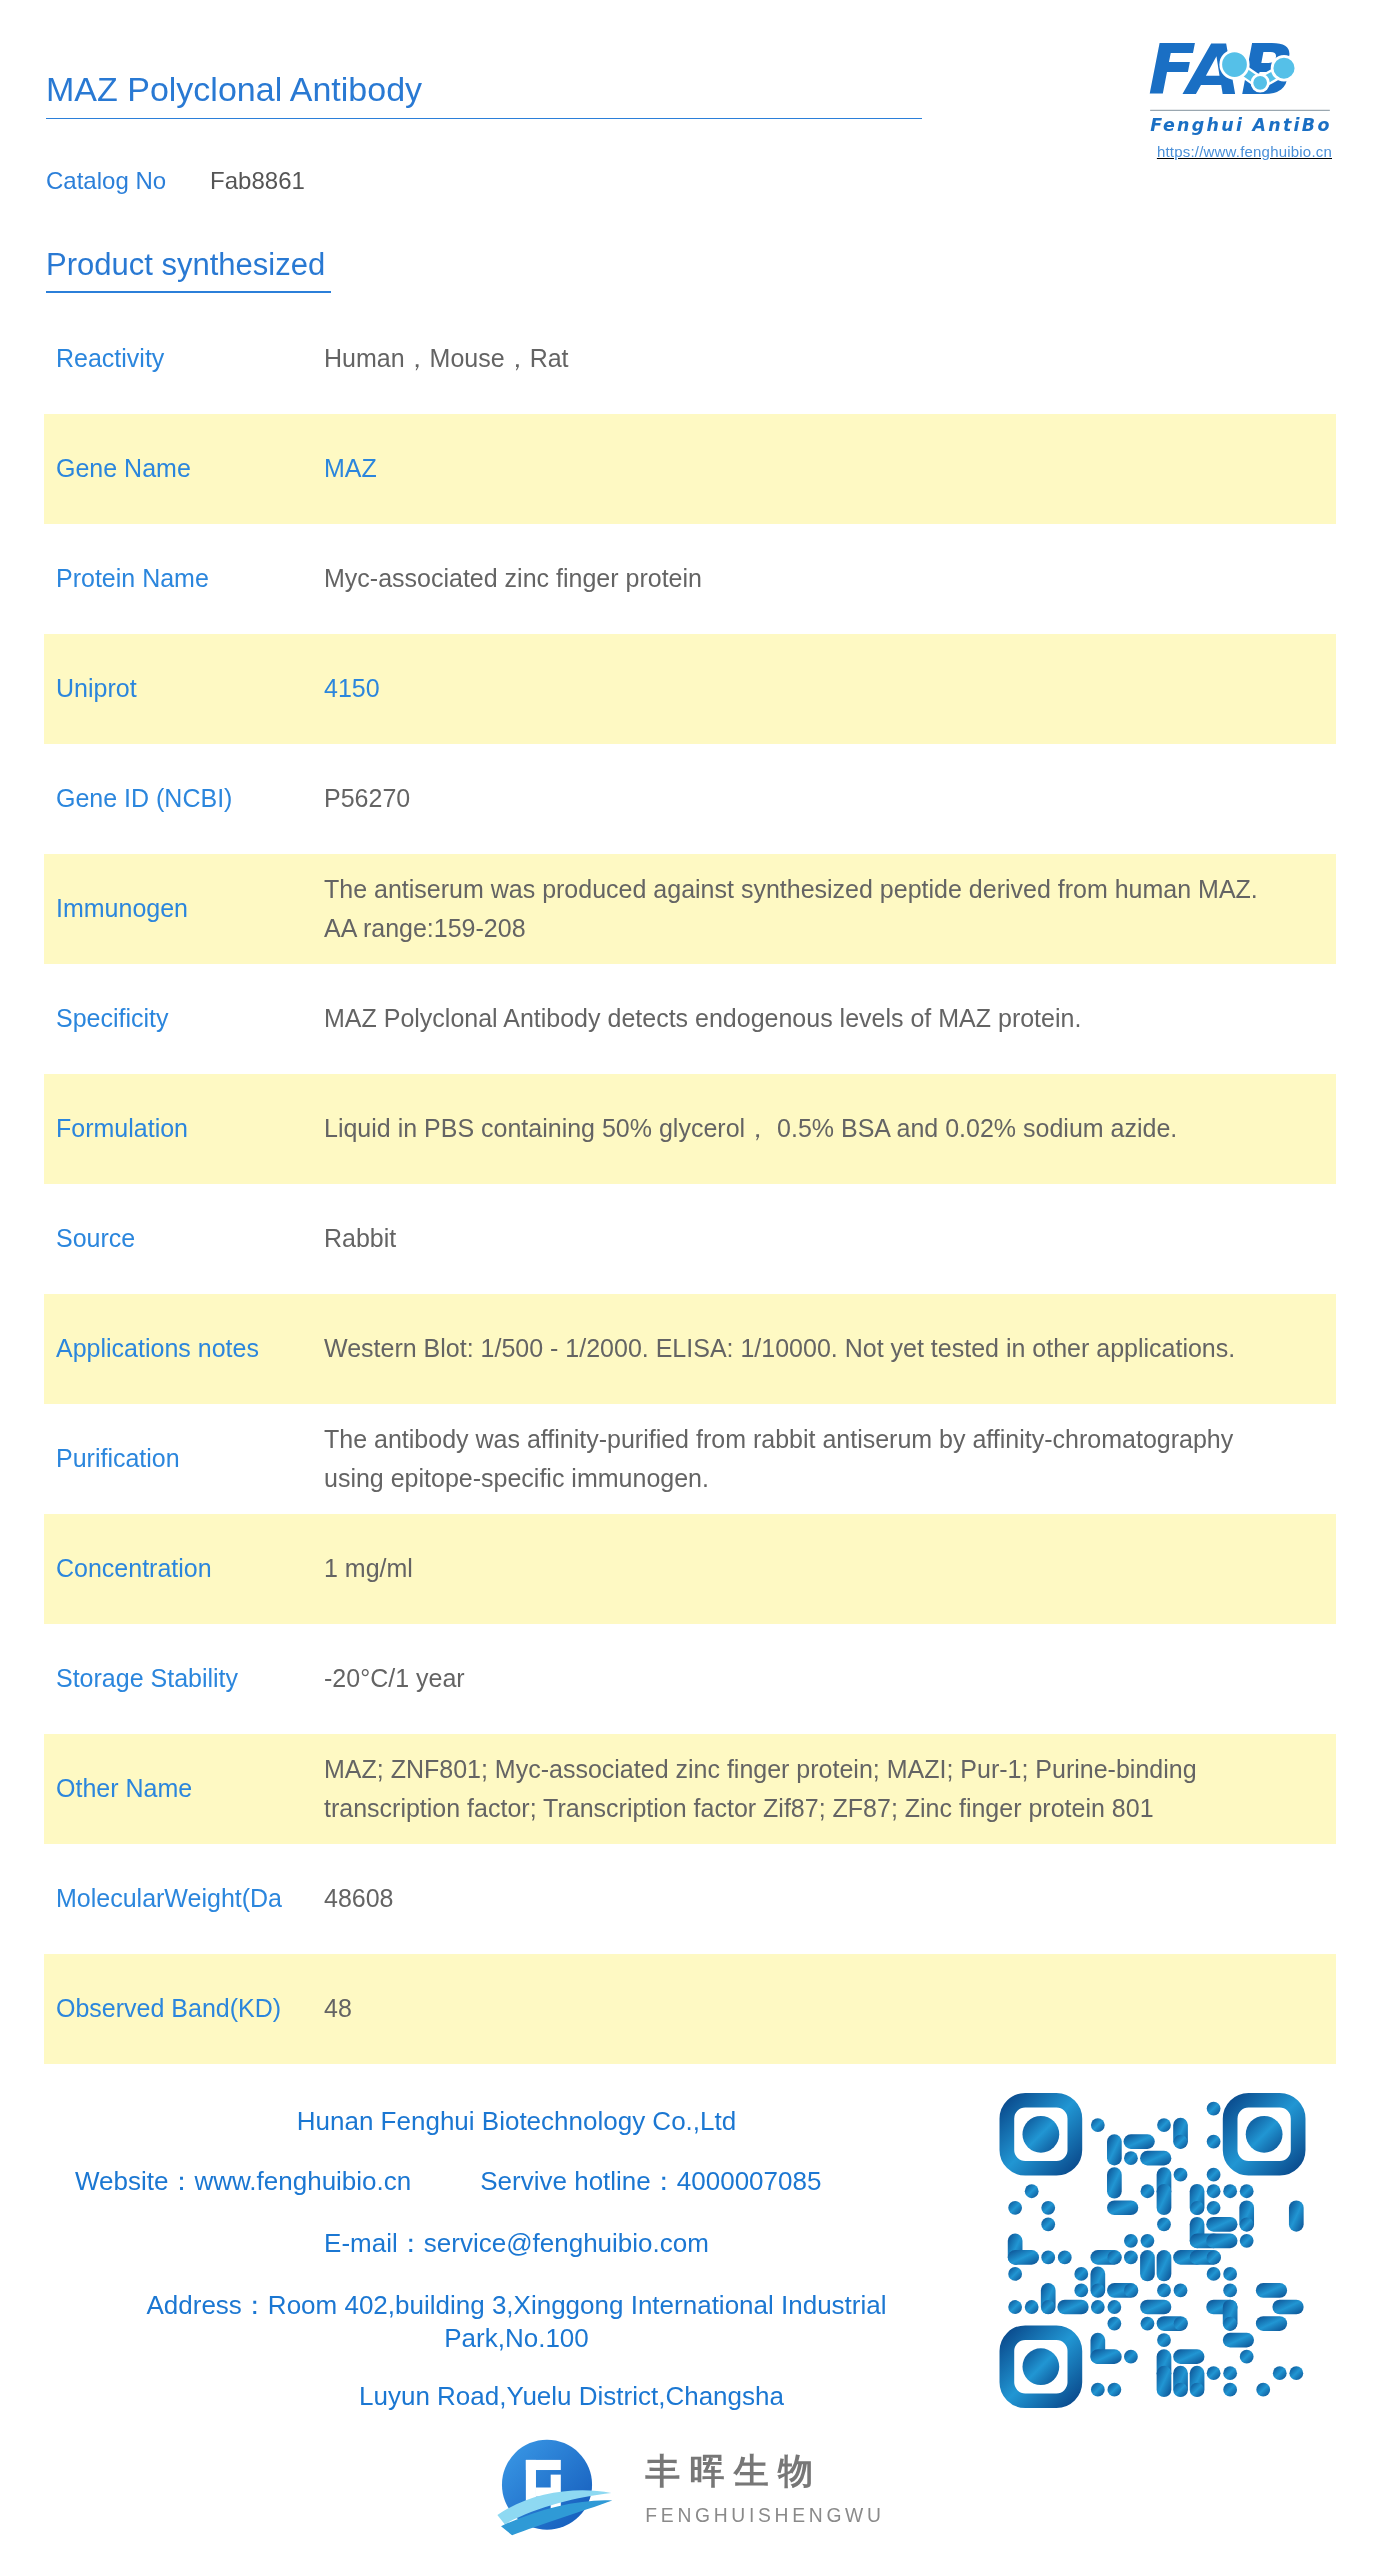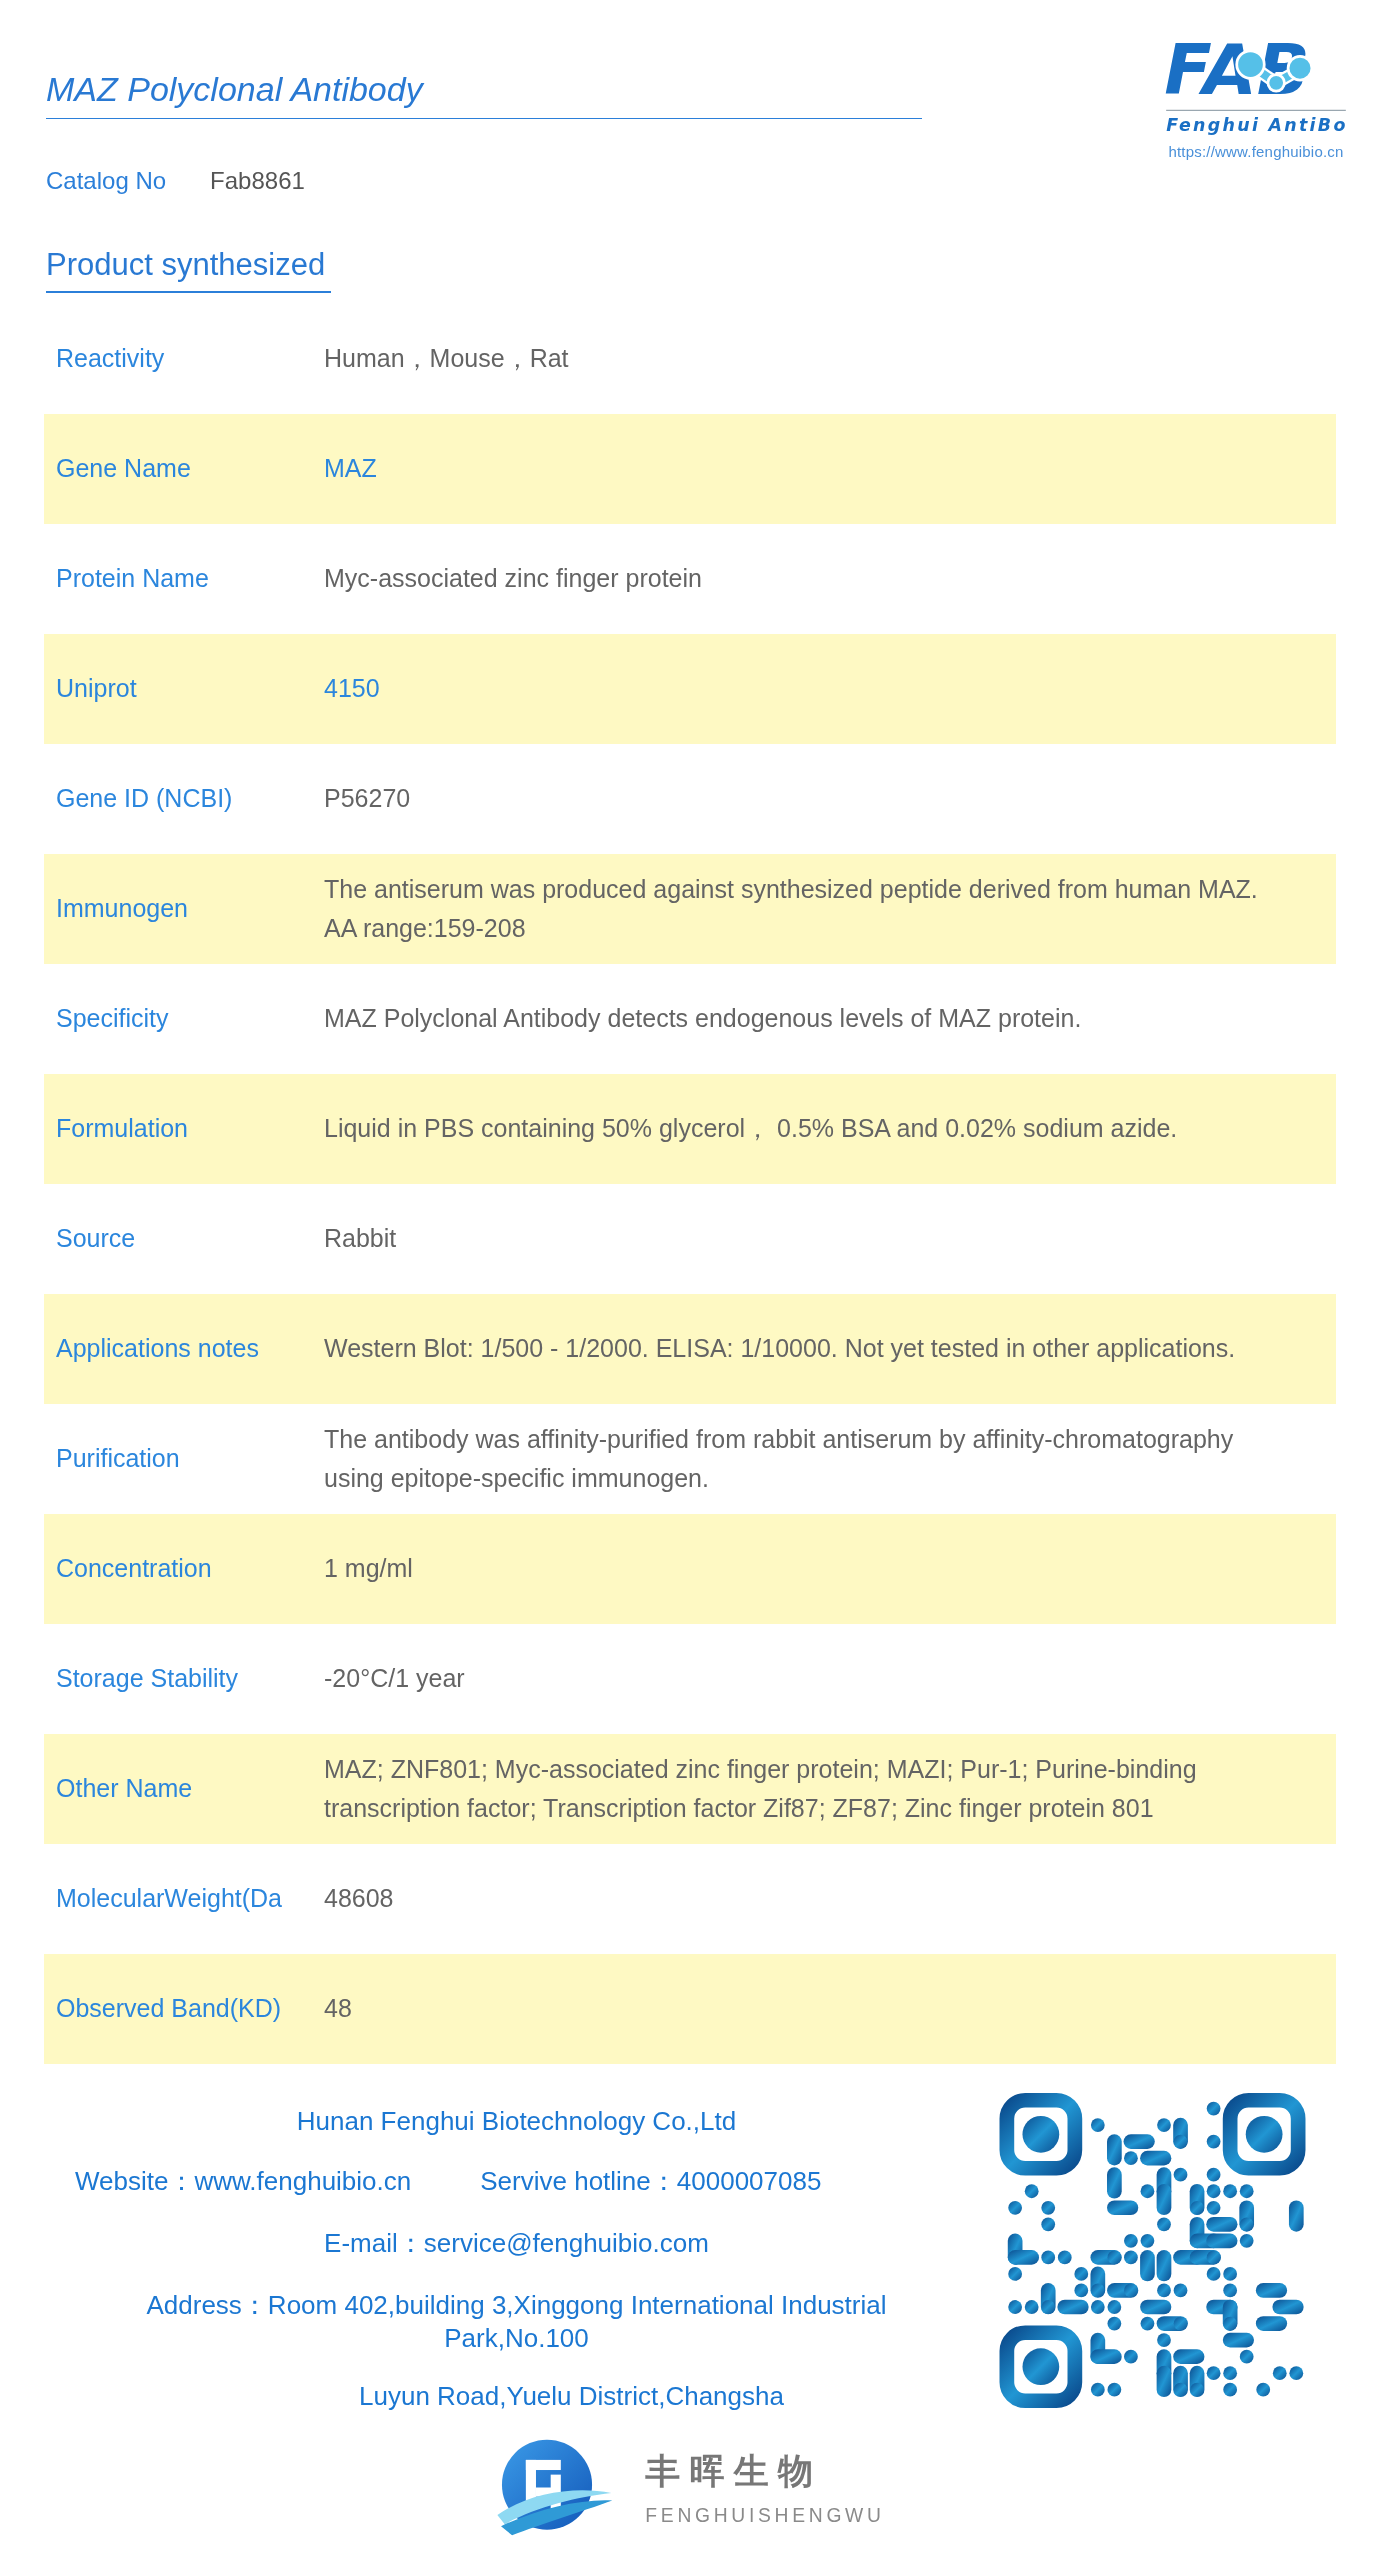--- a/index.html
+++ b/index.html
@@ -1,24 +1,24 @@
 <!DOCTYPE html>
 <html style="font-size:14.7px"><head>
 <meta charset="utf-8">
 <style>
   html,body{margin:0;padding:0;background:#ffffff;}
   body{font-family:"Liberation Sans","DejaVu Sans",sans-serif;}
   .page{position:relative;width:1380px;height:2576px;background:#ffffff;overflow:hidden;}
 
   
-  .fab-logo{position:absolute;top:37px;right:32px;width:184px;text-align:center;}
+  .fab-logo{position:absolute;top:37px;right:48px;width:184px;text-align:right;text-decoration:underline;}
   .fab-logo .url{font-size:15px;color:#4a90d9;margin-top:3.7px;letter-spacing:0.2px;}
 
   
-  .title-wrap{margin:70px 0 0 46px;width:876px;border-bottom:1.8px solid #2b7fd9;font-style:italic;}
+  .title-wrap{margin:70px 0 0 46px;width:876px;border-bottom:1.8px solid #2b7fd9;}
   .title-wrap h1{margin:0;padding:0 0 9.2px 0;font-size:34px;font-weight:400;color:#2979d3;}
 
   
   .catalog{margin:48px 0 0 46px;font-size:24px;display:flex;align-items:baseline;}
   .catalog .clabel{color:#2b7fd9;}
   .catalog .cvalue{color:#555555;margin-left:44px;}
 
   
   .section-heading{margin:52px 0 0 46px;}
   .section-heading span{display:inline-block;font-size:31px;color:#2979d3;

